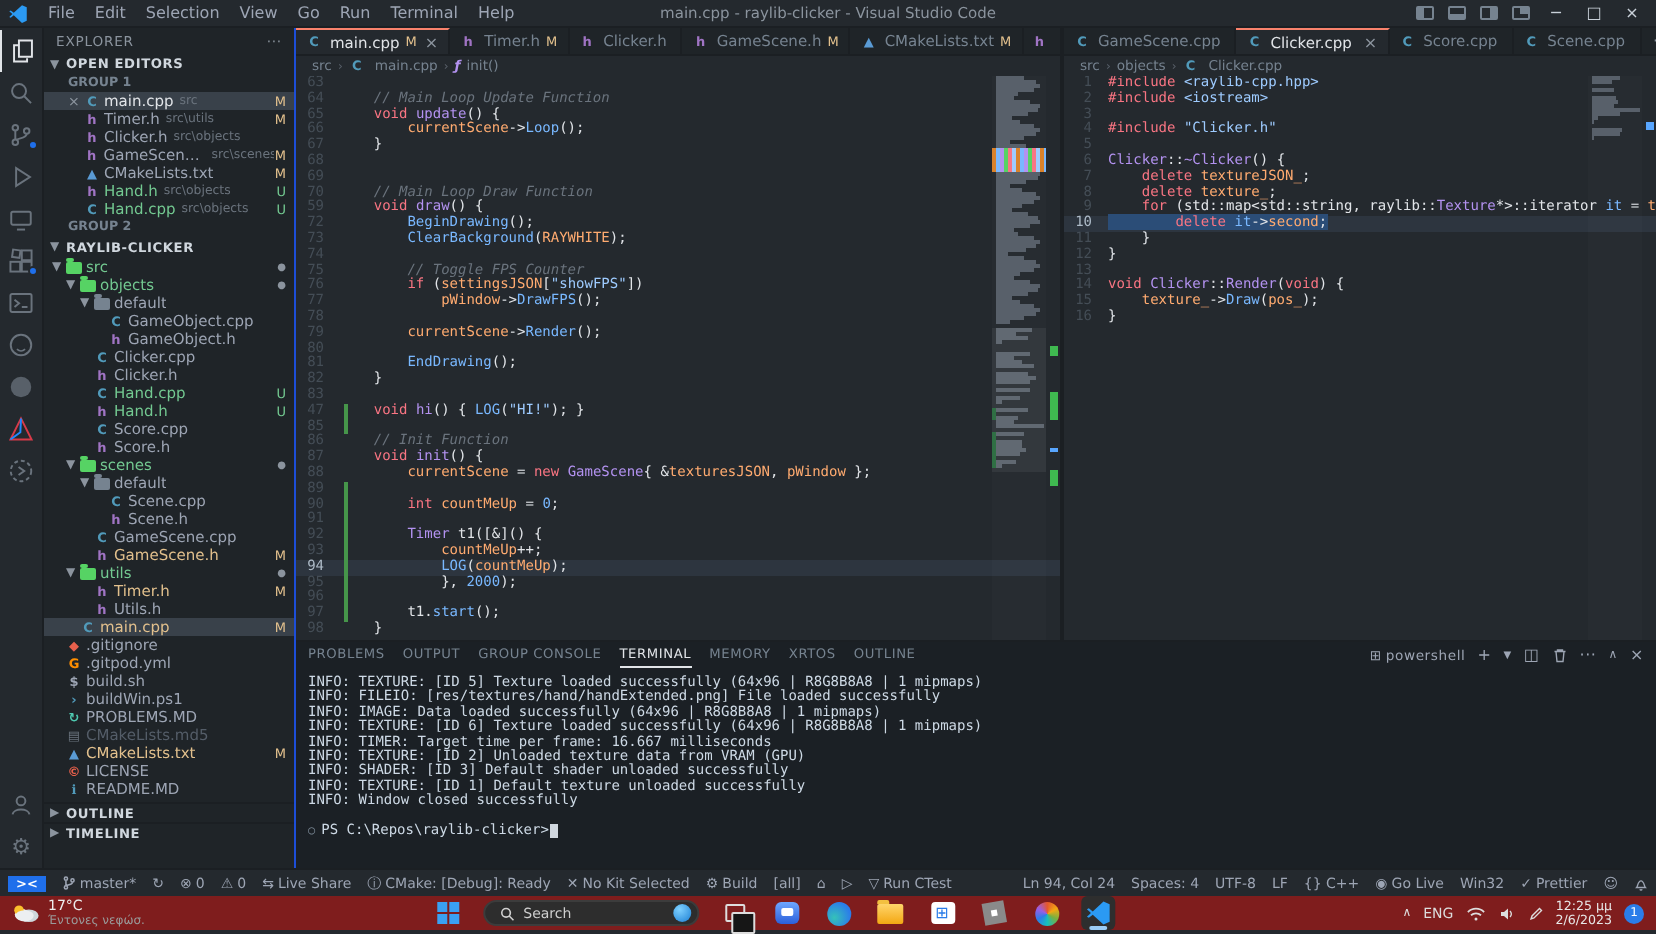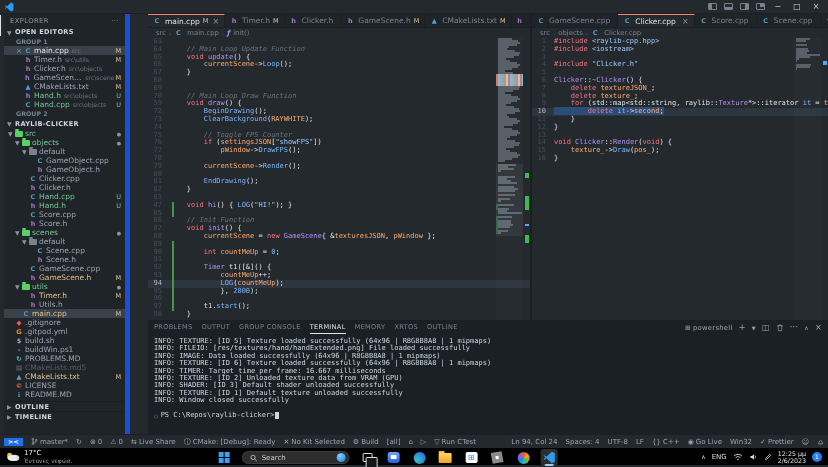--- a/index.html
+++ b/index.html
@@ -20,21 +20,21 @@
   .wc{font-size:8px;color:#c9d1d9;width:12px;text-align:center}
   
   .activitybar{position:absolute;left:0;top:14px;width:22px;bottom:33px;background:#24292e;border-right:1px solid #1b1f23;
                display:flex;flex-direction:column;align-items:center;padding-top:1px}
   .av-item{width:22px;height:21px;display:flex;align-items:center;justify-content:center;color:#6a737d;position:relative;cursor:pointer}
   .av-item.active{color:#e1e4e8;border-left:1.5px solid #e1e4e8}
   .av-badge{position:absolute;right:3px;bottom:3px;width:5px;height:5px;border-radius:50%;background:#1f6feb;border:1px solid #24292e}
   .av-bottom{margin-top:auto;display:flex;flex-direction:column;align-items:center}
   .av-gear{font-size:11px;line-height:11px}
   
-  .sidebar{position:absolute;left:4px;top:14px;width:126px;bottom:33px;background:#1f2428;border-right:5px solid #1d4ed8;
+  .sidebar{position:absolute;left:22px;top:14px;width:126px;bottom:33px;background:#1f2428;border-right:1px solid #1d4ed8;
            font-size:7.5px;color:#9da5b4;overflow:hidden}
   .sb-title{display:flex;align-items:center;height:13px;padding:0 6px;font-size:6.8px;letter-spacing:.4px;color:#8b949e}
   .sb-title .dots{margin-left:auto}
   .sec-head{display:flex;align-items:center;height:10px;padding:0 3px;font-weight:bold;font-size:6.6px;color:#d0d7de;letter-spacing:.3px}
   .sec-head .chev{width:8px;color:#8b949e;font-size:6px}
   .grp{height:9px;line-height:9px;padding-left:12px;color:#768390;font-size:6.3px;font-weight:bold}
   .oe-row,.tr-row{display:flex;align-items:center;height:9px;padding-left:12px;white-space:nowrap;cursor:pointer}
   .oe-row.sel{background:#39414a;color:#e1e4e8}
   .tr-row.sel{background:#39414a}
   .oe-close{width:8px;font-size:7px;color:#8b949e}
@@ -96,21 +96,21 @@
   .t-dot{color:#768390;margin-right:3px;font-size:6px}
   .t-cursor{display:inline-block;width:3.5px;height:7px;background:#d0d7de;margin-left:1px}
   
   .statusbar{position:absolute;left:0;top:434px;right:0;height:14px;background:#24292e;border-top:1px solid #1b1f23;
              display:flex;align-items:center;font-size:7px;color:#9da5b4;overflow:hidden}
   .sb-item{display:flex;align-items:center;gap:2px;padding:0 4px;height:14px;white-space:nowrap;cursor:pointer}
   .sb-item .sic{font-size:7px}
   .sb-remote{background:#1f6feb;color:#fff;padding:0 4px;font-size:6.5px;font-weight:bold}
   .sb-right{margin-left:auto;display:flex;align-items:center}
   
-  .taskbar{position:absolute;left:0;top:448px;right:0;height:17px;background:#000000;display:flex;}
+  .taskbar{position:absolute;left:0;top:448px;right:0;height:17px;background:#7f1d1d;display:flex;align-items:center}
   .tb-weather{display:flex;align-items:center;gap:4px;padding-left:6px;width:200px}
   .wx-t{font-size:7px;color:#eee;line-height:7px}
   .wx-d{font-size:6px;color:#9a9a9a;line-height:7px}
   .tb-center{position:absolute;left:50%;transform:translateX(-58%);display:flex;align-items:center;gap:9px;height:19px}
   .tb-app{width:17px;height:17px;display:flex;align-items:center;justify-content:center;border-radius:3px;cursor:pointer;position:relative}
   .tb-app.active{background:#2e2e2e}
   .tb-app.active:after{content:"";position:absolute;bottom:0;left:4px;right:4px;height:2px;border-radius:2px;background:#9ccdf5}
   .start-grid{display:grid;grid-template-columns:5px 5px;grid-template-rows:5px 5px;gap:1px}
   .start-grid i{background:#3aa0f3}
   .tb-search{display:flex;align-items:center;gap:4px;height:13px;padding:0 3px 0 7px;border-radius:7px;
@@ -137,20 +137,31 @@
 <body>
 
 <div id="app">
 
   <div class="titlebar">
     <span class="tb-logo">
         <svg width="10" height="10" viewBox="0 0 16 16">
           <path fill="#2b9af3" d="M11.2.9 4.6 7 2.2 5.1 1 5.7 3.5 8 1 10.3l1.2.6L4.6 9l6.6 6.1L15 13.4V2.6z"></path>
         </svg>
       </span>
+    <span class="menubar" style="display:flex">
+        <span class="menu-item">File</span>
+        <span class="menu-item">Edit</span>
+        <span class="menu-item">Selection</span>
+        <span class="menu-item">View</span>
+        <span class="menu-item">Go</span>
+        <span class="menu-item">Run</span>
+        <span class="menu-item">Terminal</span>
+        <span class="menu-item">Help</span>
+      </span>
+    <span class="tb-title">main.cpp - raylib-clicker - Visual Studio Code</span>
     <span class="tb-right">
       <span class="lo lo-a">
           <i></i>
         </span>
       <span class="lo lo-b">
           <i></i>
         </span>
       <span class="lo lo-c">
           <i></i>
         </span>

